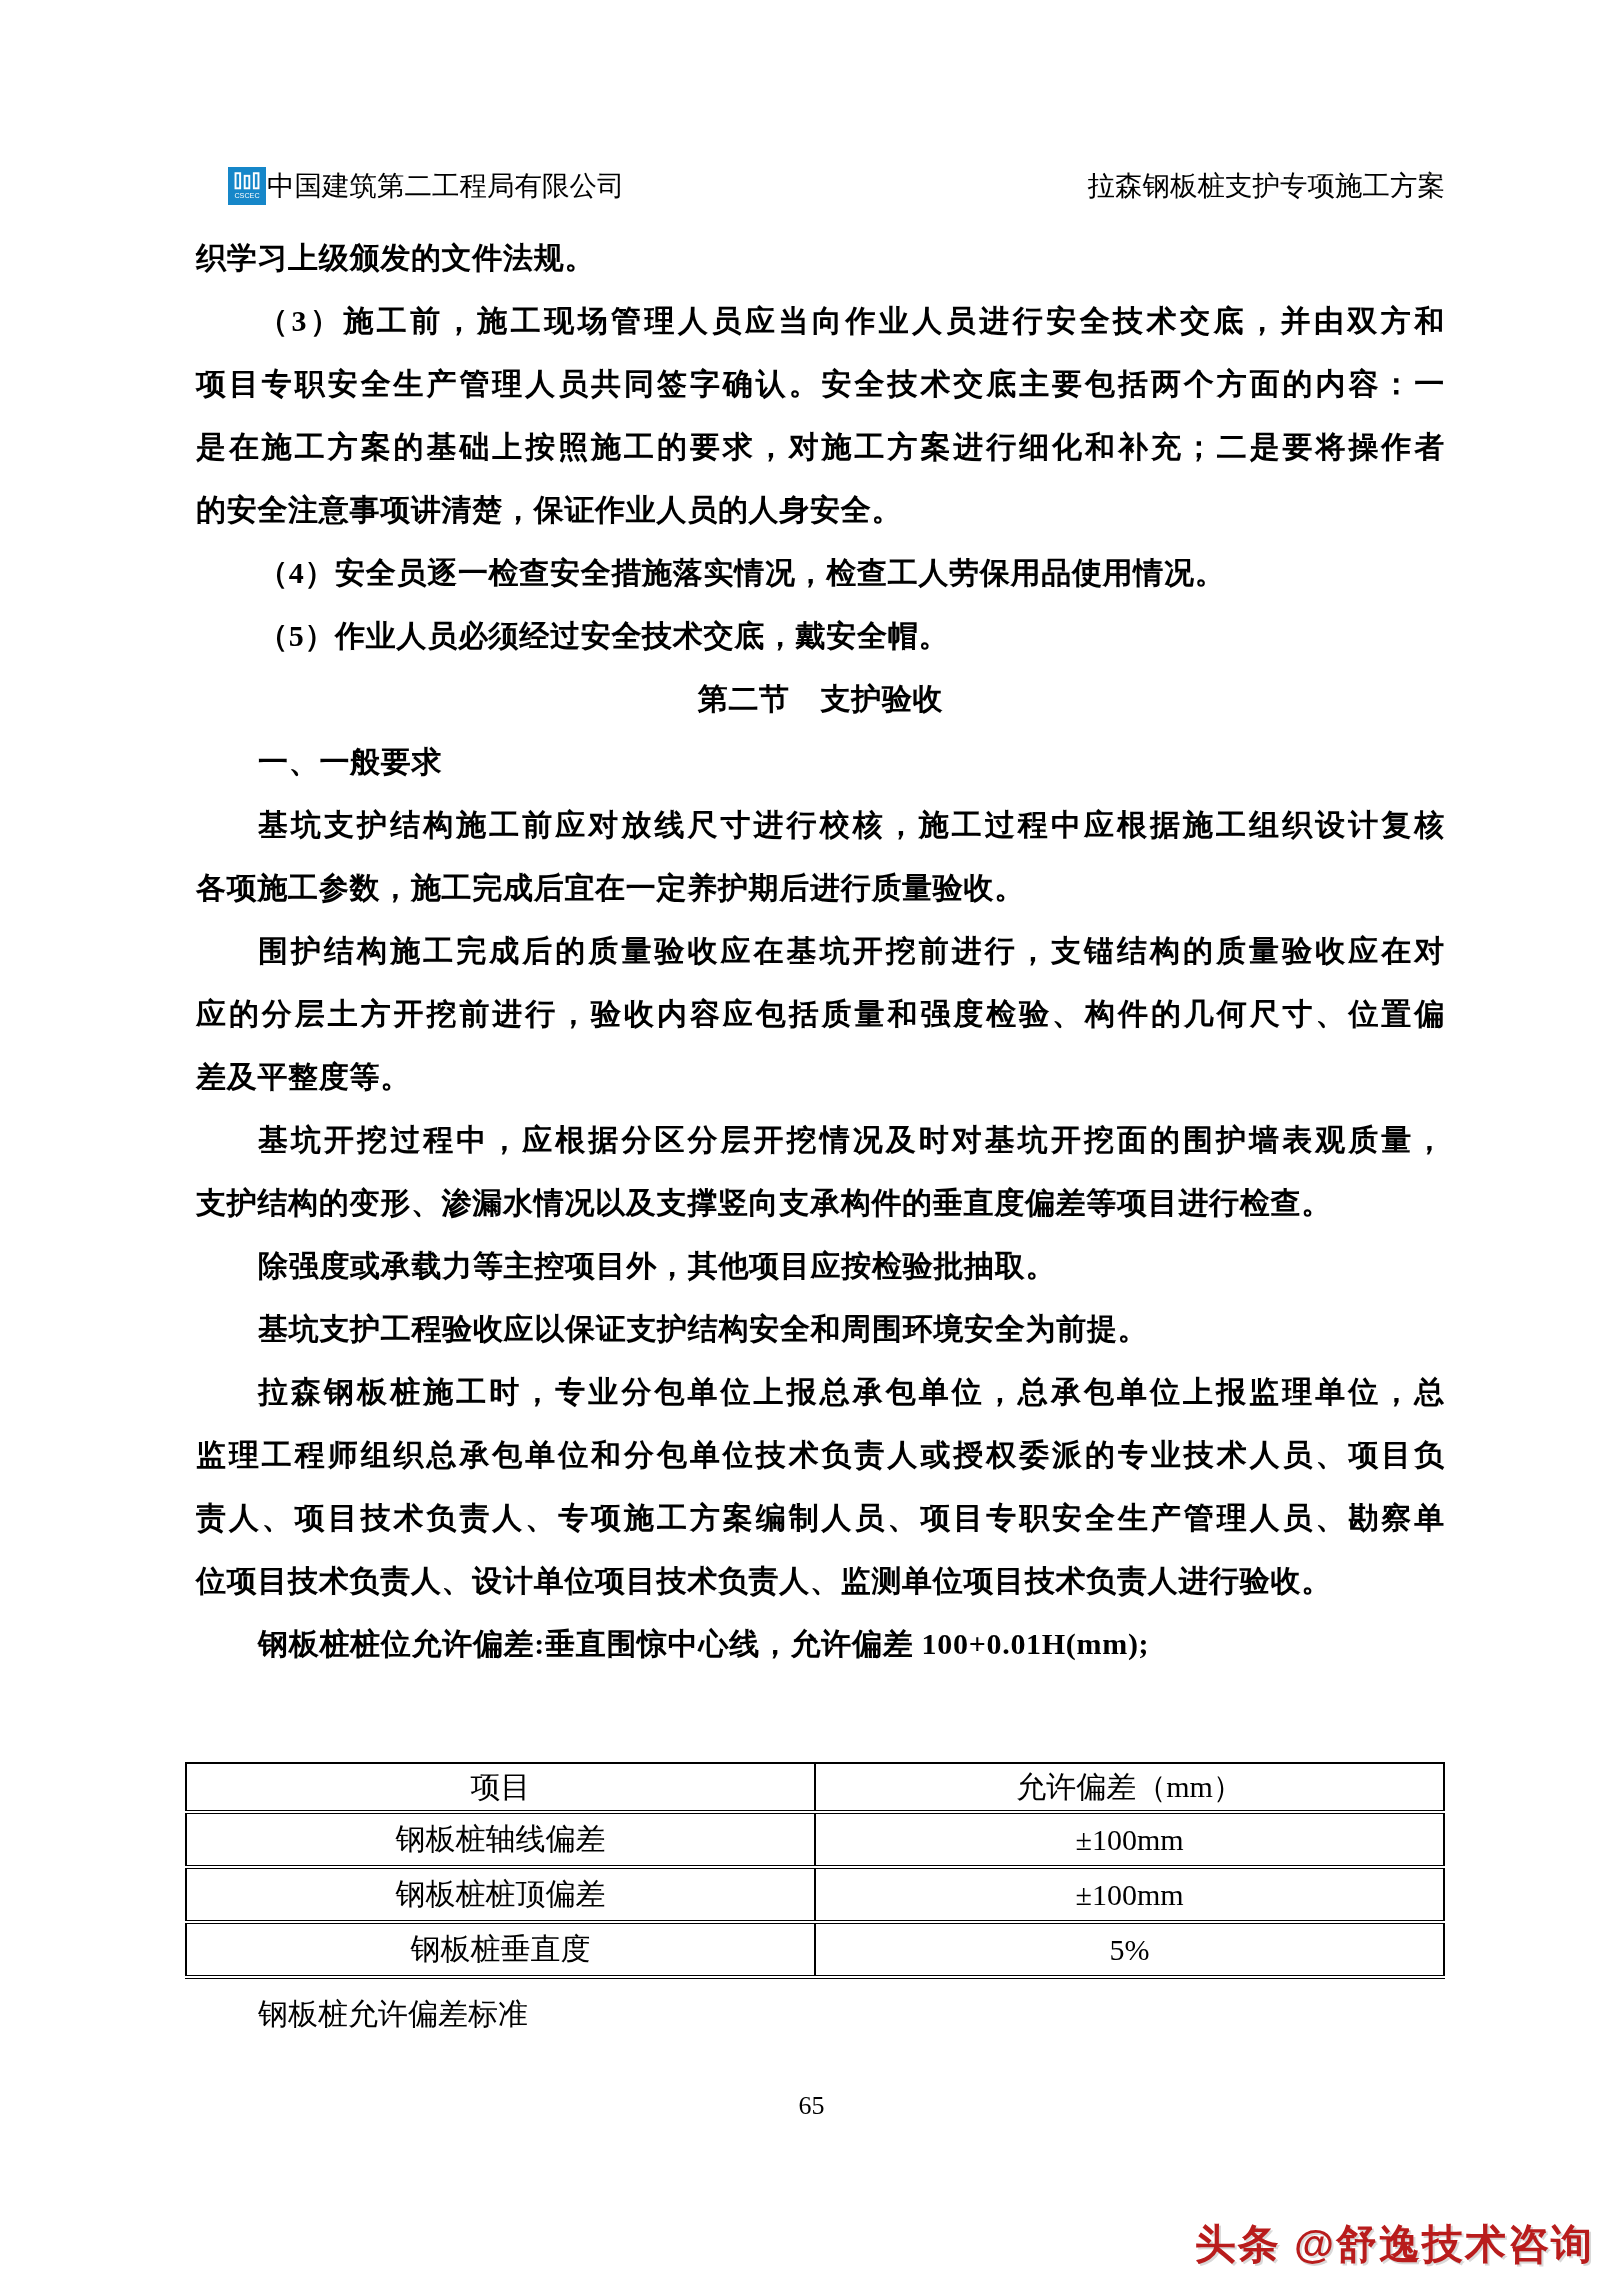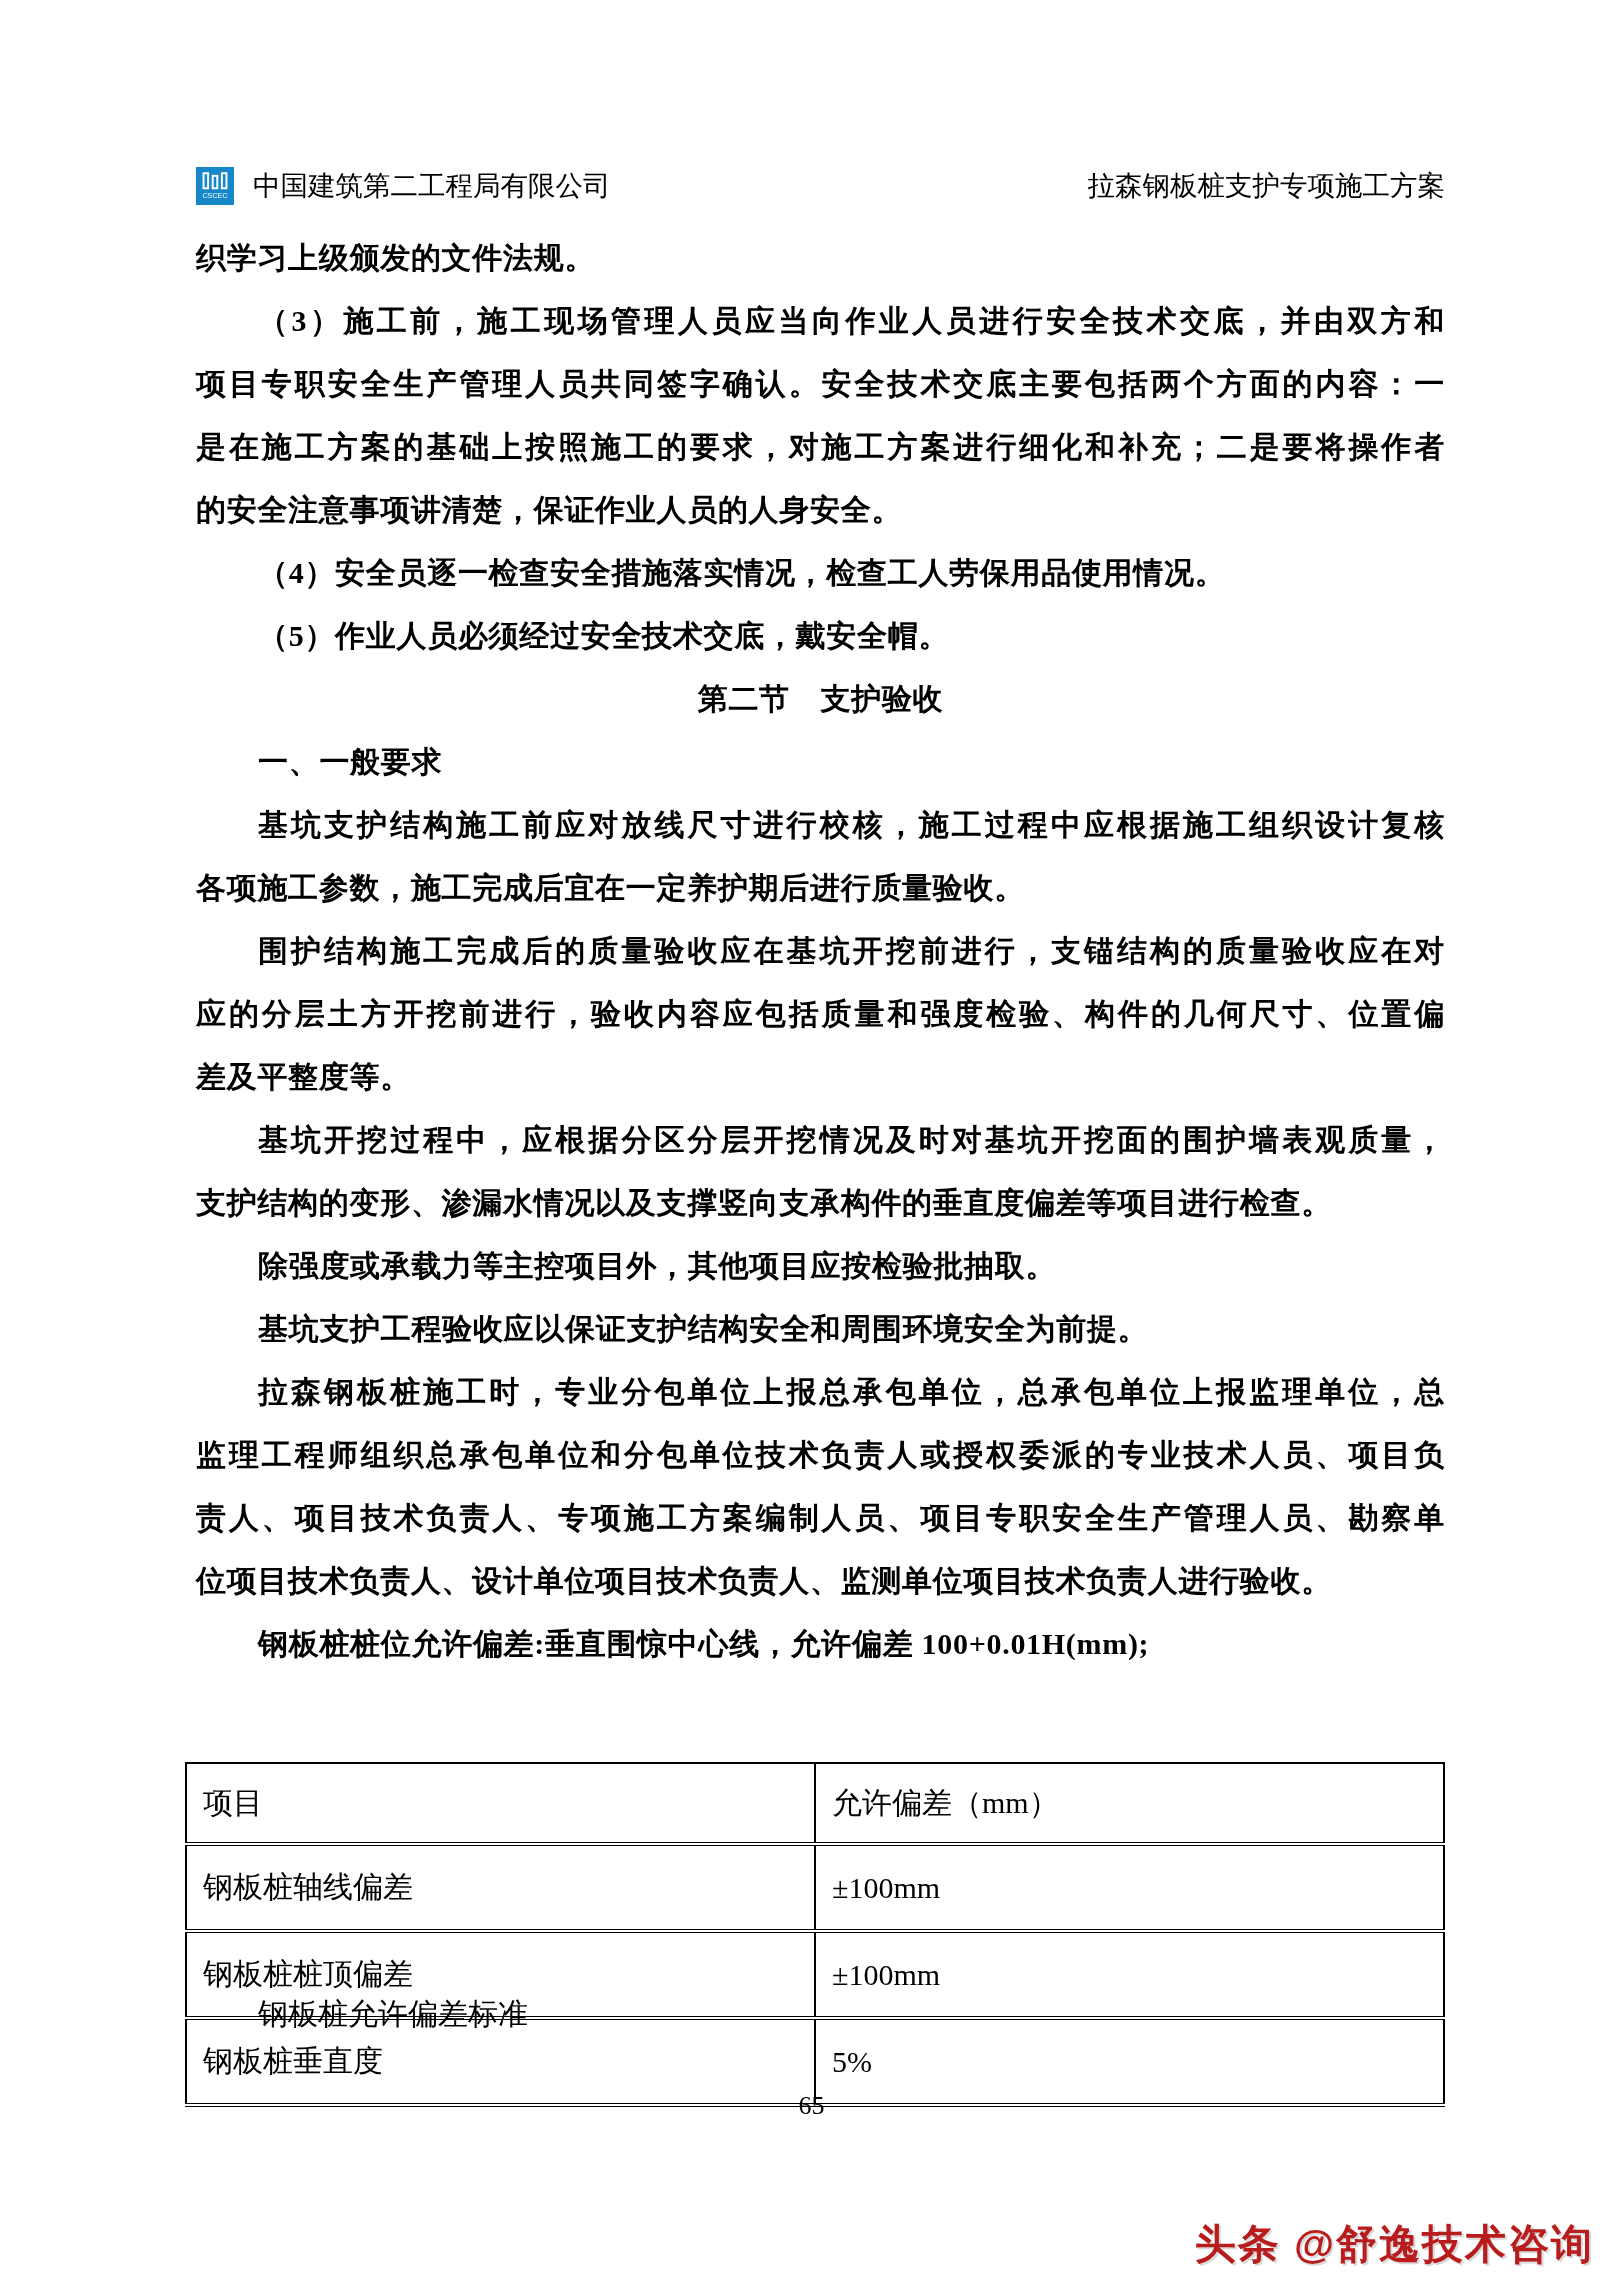--- a/index.html
+++ b/index.html
@@ -11,39 +11,39 @@
     color:#000;
     overflow:hidden;
     margin:0 auto;
   }
   
   .header {
     position:absolute; left:196px; right:178px; top:162px; height:47px;
     display:flex; justify-content:space-between; align-items:center;
     font-size:27.5px;
   }
-  .header-left { display:flex; align-items:center; gap:19px; }
+  .header-left { display:flex; align-items:center; gap:1px;margin-left:32px; }
   .logo { width:38px; height:38px; display:inline-block; }
   .logo svg { display:block; }
   
   .bodytext { position:absolute; left:196px; top:226px; width:1249px; }
   .ln { font-size:30px; height:63px; line-height:63px; letter-spacing:0.7px;font-weight:bold; }
   .j  { text-align:justify; text-align-last:justify; }
   .ind { text-indent:62px; }
   .center { text-align:center; text-align-last:center; }
   .bold { font-weight:bold; }
   
   table.dev {
     position:absolute; left:185px; top:1762px; width:1260px;
     border-collapse:collapse; table-layout:fixed;
   }
   table.dev td {
     border:2px solid #000;
-    vertical-align:middle;
-    font-size:30px; height:51px; padding:16px;margin-left:6px;
+    text-align:center; vertical-align:middle;
+    font-size:30px; height:51px; padding:0;margin-left:6px;
   }
   table.dev tr.hdr td { height:46px; }
   table.dev tr + tr td { border-top:4.6px double #000; }
   table.dev tr:last-child td { border-bottom:4.6px double #000; }
   
   .table-note {
     position:absolute; left:196px; top:1984px; width:1249px;
     font-size:30px; line-height:59px; text-indent:62px;
   }
   

